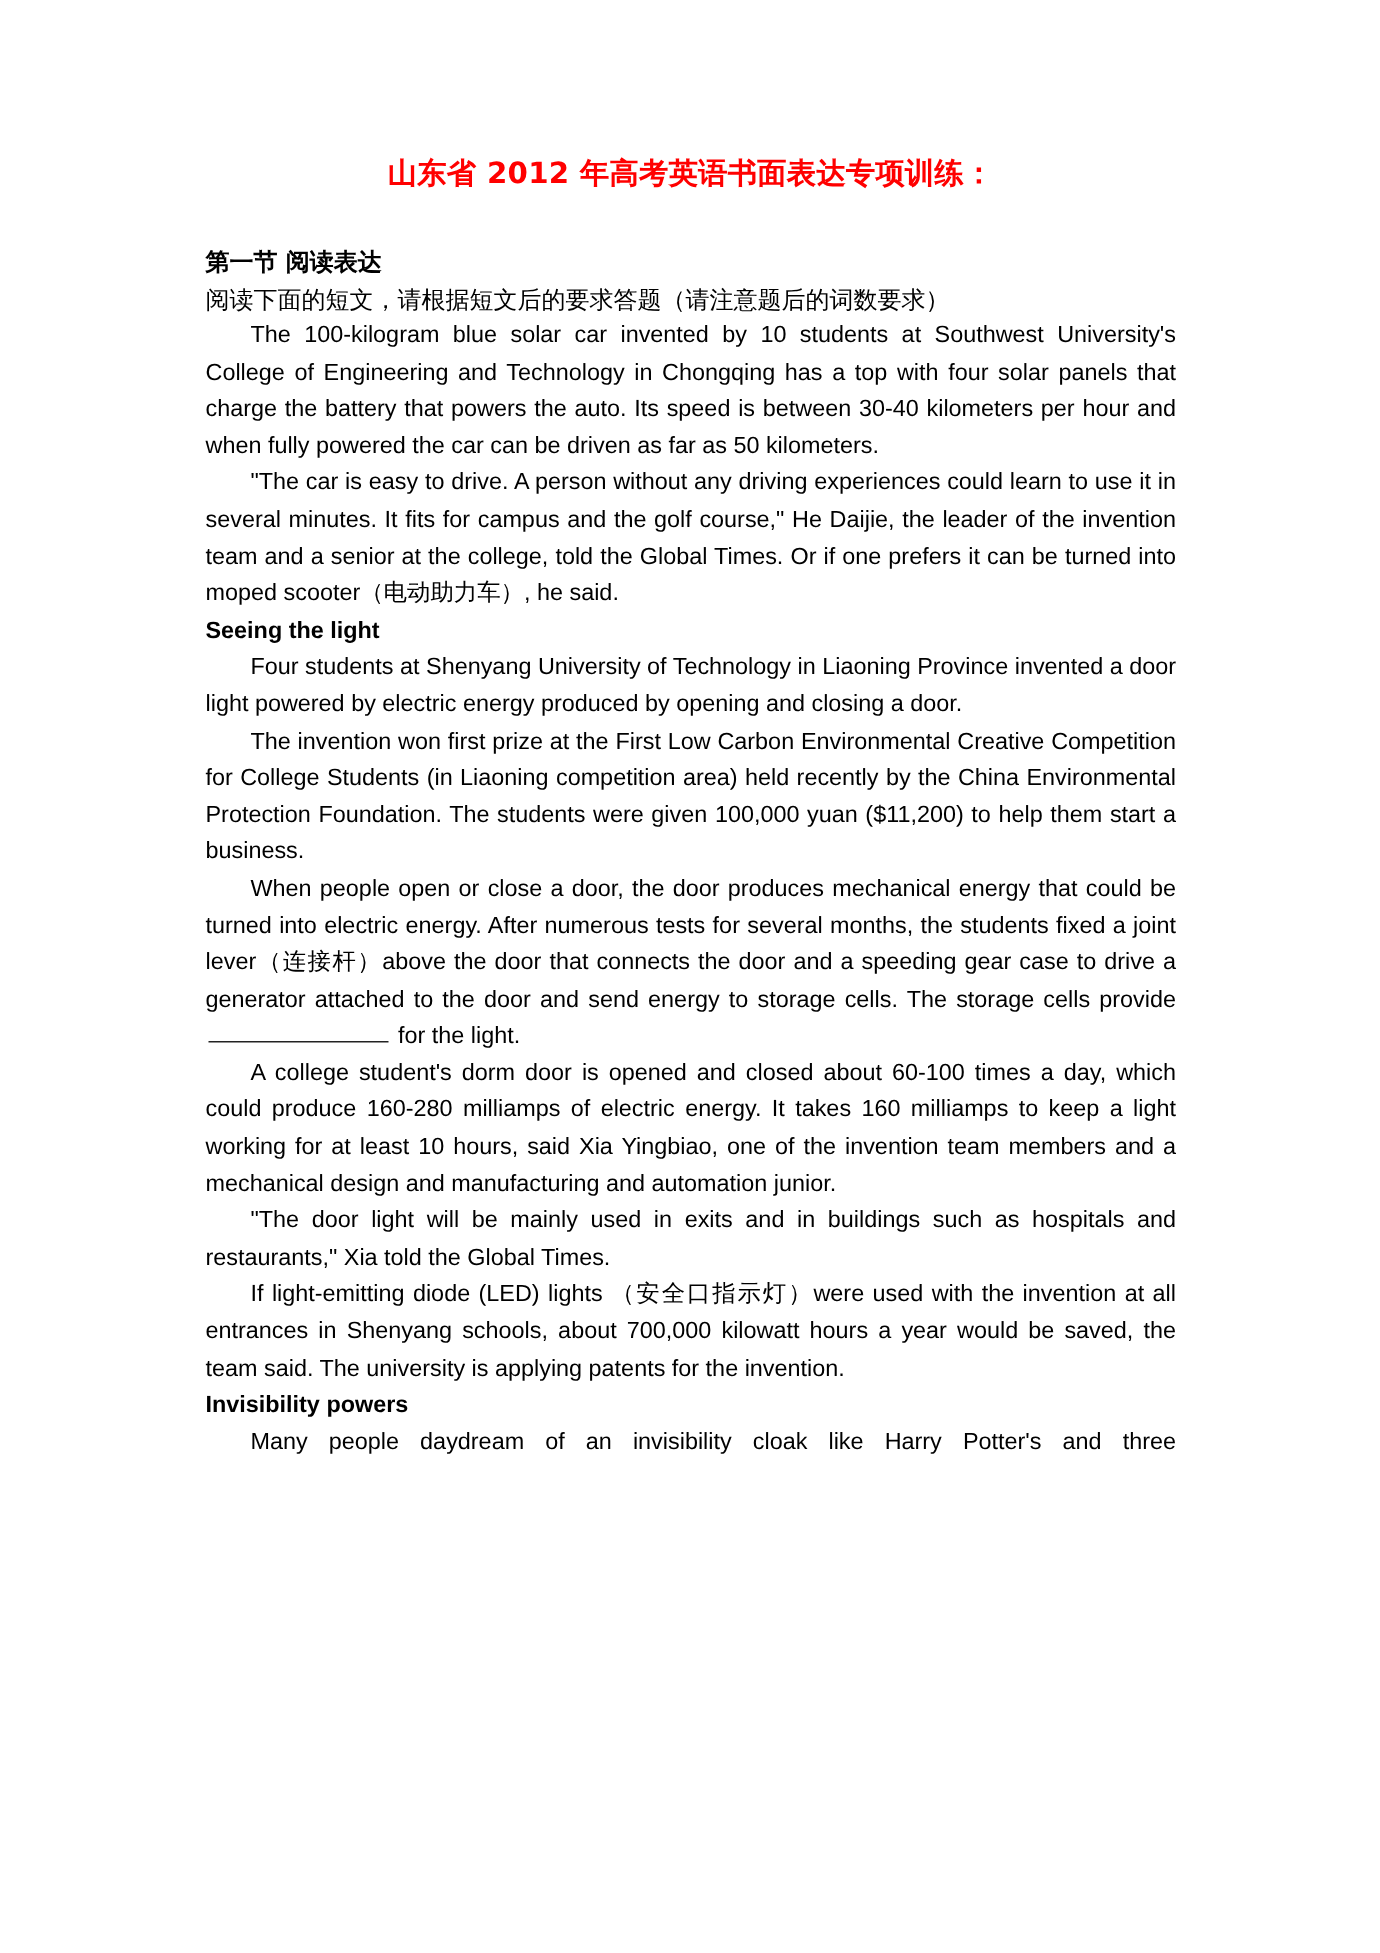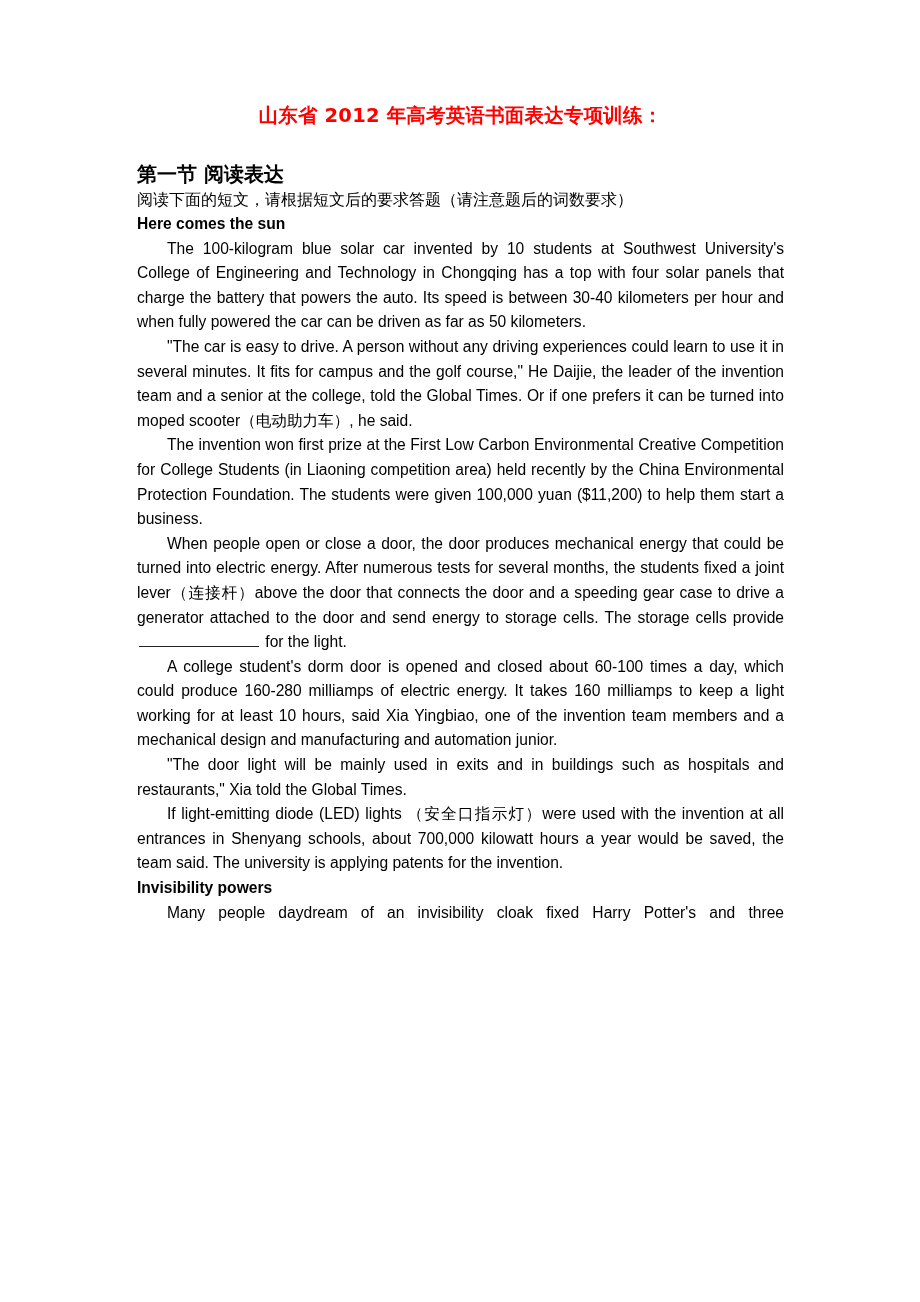--- a/index.html
+++ b/index.html
@@ -39,21 +39,21 @@
     margin: 0;
   }
   .doc-title .t-line {
     display: block;
     white-space: nowrap;
   }
   .title-spacer { height: 26px; }
 
   
   .section-label {
-    font-size: 20px;
+    font-size: 16px;
     font-weight: bold;
     line-height: 25px;
     margin: 0;
     white-space: nowrap;
   }
   .instruction {
     font-size: 16px;
     line-height: 25px;
     margin: 0;
   }
@@ -107,36 +107,37 @@
       <span class="t-line cn">山东省 2012 年高考英语书面表达专项训练：</span>
     </div>
 
     <div class="title-spacer"></div>
 
     <p class="section-label cn">第一节  阅读表达</p>
 
     <p class="instruction cn"><span>阅读下面的短文，请根据短文后的要求答题</span><b>（请注意题后的词数要求）</b></p>
 
 
-    <p class="heading">Here comes the sun</p>
 
     <p class="body indent">The 100-kilogram blue solar car invented by 10 students at Southwest University's College of Engineering and Technology in Chongqing has a top with four solar panels that charge the battery that powers the auto. Its speed is between 30-40 kilometers per hour and when fully powered the car can be driven as far as 50 kilometers.</p>
 
     <p class="body indent">"The car is easy to drive. A person without any driving experiences could learn to use it in several minutes. It fits for campus and the golf course," He Daijie, the leader of the invention team and a senior at the college, told the Global Times. Or if one prefers it can be turned into moped scooter（电动助力车）, he said.</p>
 
+    <p class="heading">Seeing the light</p>
 
+    <p class="body indent">Four students at Shenyang University of Technology in Liaoning Province invented a door light powered by electric energy produced by opening and closing a door.</p>
 
     <p class="body indent">The invention won first prize at the First Low Carbon Environmental Creative Competition for College Students (in Liaoning competition area) held recently by the China Environmental Protection Foundation. The students were given 100,000 yuan ($11,200) to help them start a business.</p>
 
     <p class="body indent"><span>When people open or close a door, the door produces mechanical energy that could be turned into electric energy. After numerous tests for several months, the students fixed a joint lever（连接杆）above the door that connects the door and a speeding gear case to drive a generator attached to the door and send energy to storage cells. The storage cells provide </span><span class="blank-fill"></span><span> for the light.</span></p>
 
     <p class="body indent">A college student's dorm door is opened and closed about 60-100 times a day, which could produce 160-280 milliamps of electric energy. It takes 160 milliamps to keep a light working for at least 10 hours, said Xia Yingbiao, one of the invention team members and a mechanical design and manufacturing and automation junior.</p>
 
     <p class="body indent">"The door light will be mainly used in exits and in buildings such as hospitals and restaurants," Xia told the Global Times.</p>
 
     <p class="body indent">If light-emitting diode (LED) lights （安全口指示灯）were used with the invention at all entrances in Shenyang schools, about 700,000 kilowatt hours a year would be saved, the team said. The university is applying patents for the invention.</p>
 
     <p class="heading">Invisibility powers</p>
 
-    <p class="body indent last-line">Many people daydream of an invisibility cloak fixed Harry Potter's and three</p>
+    <p class="body indent last-line">Many people daydream of an invisibility cloak like Harry Potter's and three</p>
 
   </div>
 </div>
 
 </body></html>

